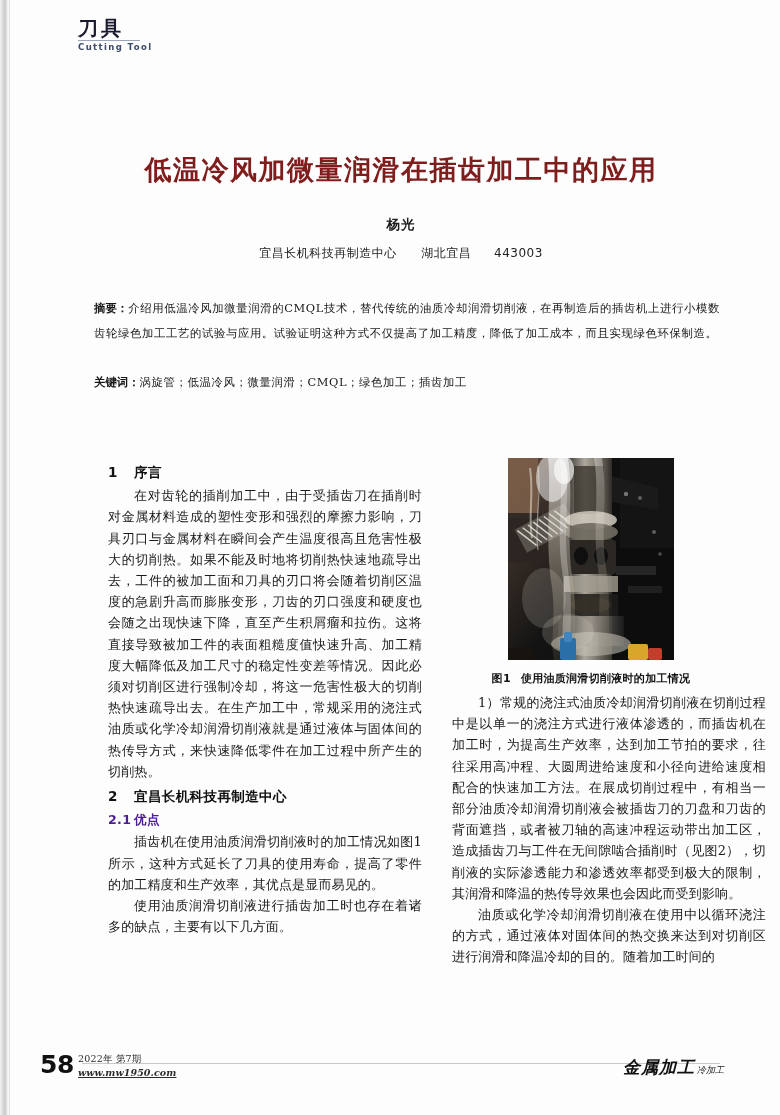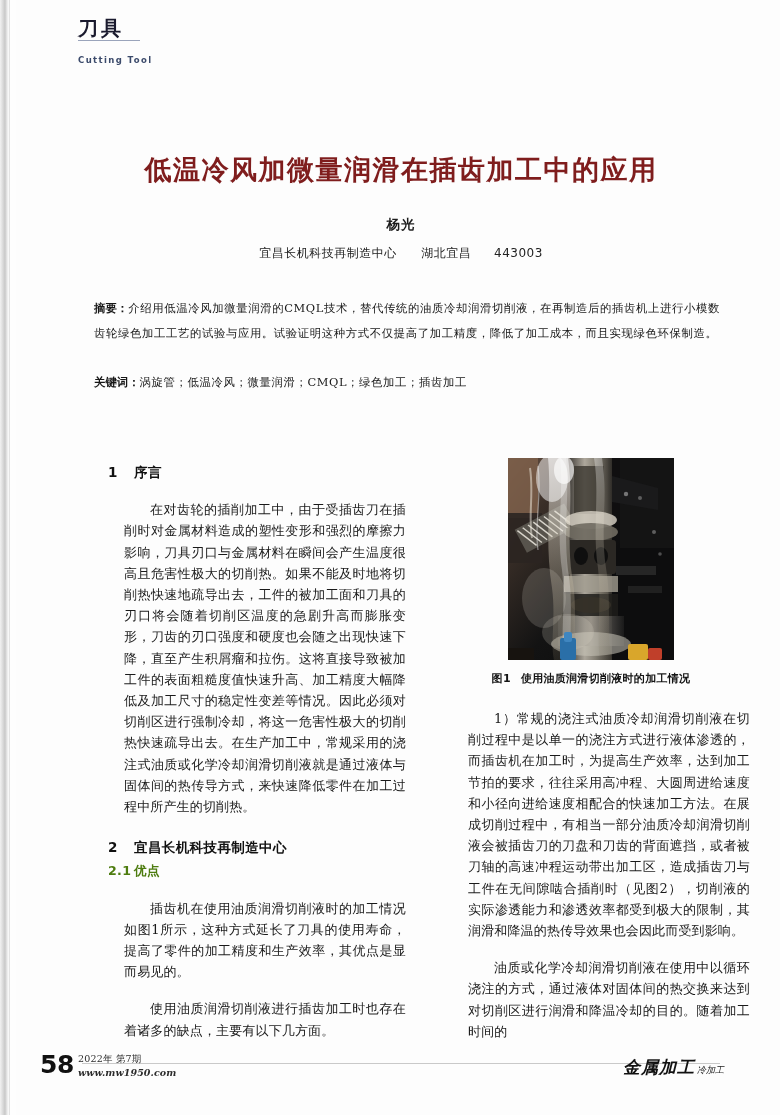--- a/index.html
+++ b/index.html
@@ -51,21 +51,21 @@
     letter-spacing: 3px;
     color: #1a1a2e;
     line-height: 1.05;
   }
   .masthead .en {
     font-family: "DejaVu Sans", sans-serif;
     font-weight: bold;
     font-size: 8.5px;
     letter-spacing: 1.4px;
     color: #3b4a6b;
-    margin-top: 14px;
+    margin-top: 1px;
   }
   .masthead .rule {
     width: 62px;
     height: 1px;
     background: #9aa4bb;
     margin-top: 1px;
   }
 
   
   .title {
@@ -159,27 +159,27 @@
     font-size: 13.5px;
     color: #111;
     margin: 0 0 2px 0;
     letter-spacing: 0.4px;
   }
   .h1 .num { display: inline-block; min-width: 26px; }
   .h2 {
     font-family: "DejaVu Sans", "Liberation Sans", sans-serif;
     font-weight: bold;
     font-size: 12.6px;
-    color: #4d7c0f;
+    color: #4c1d95;
     margin: 1px 0 1px 0;
     letter-spacing: 0.3px;
   }
   .h2 .num { display: inline-block; min-width: 26px; }
   p.para {
-    margin: 16px;
+    margin: 0;
     text-indent: 26px;
   }
   .sec-gap { height: 4px; }
 
   
   .figure {
     position: absolute;
     left: 492px;
     top: 458px;
     width: 166px;
@@ -232,21 +232,21 @@
     position: absolute;
     left: 62px;
     top: 1052px;
     font-family: "DejaVu Serif", "Liberation Serif", serif;
     font-size: 9.5px;
     color: #2b2b2b;
     line-height: 14px;
     font-style: italic;
   }
   .footer-left .line1 { font-style: normal; letter-spacing: 0.2px; }
-  .footer-left .line2 { font-weight: bold; letter-spacing: 0.1px; }
+  .footer-left .line2 { font-weight: bold; letter-spacing: 0.1px; text-decoration: underline; }
   .footer-brand {
     position: absolute;
     right: 62px;
     top: 1056px;
     text-align: right;
     white-space: nowrap;
   }
   .footer-brand .bmain {
     font-family: "DejaVu Serif", "Liberation Serif", serif;
     font-weight: bold;

